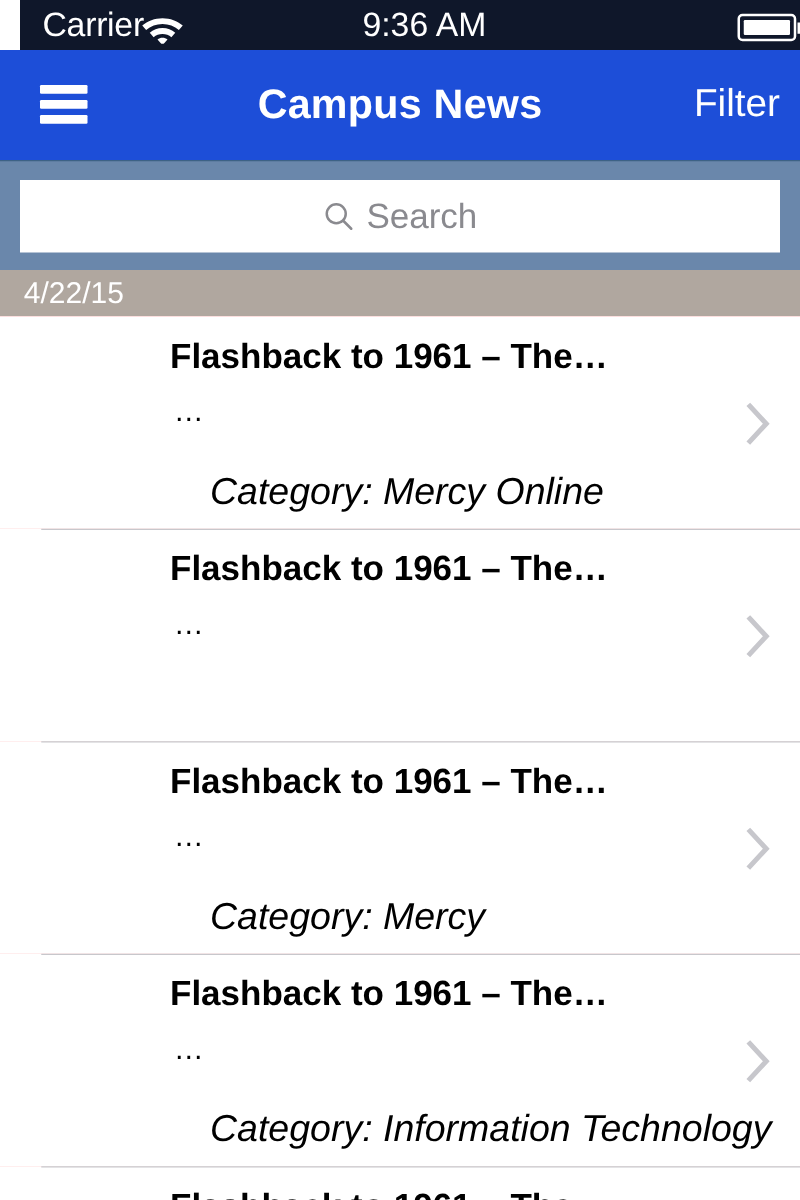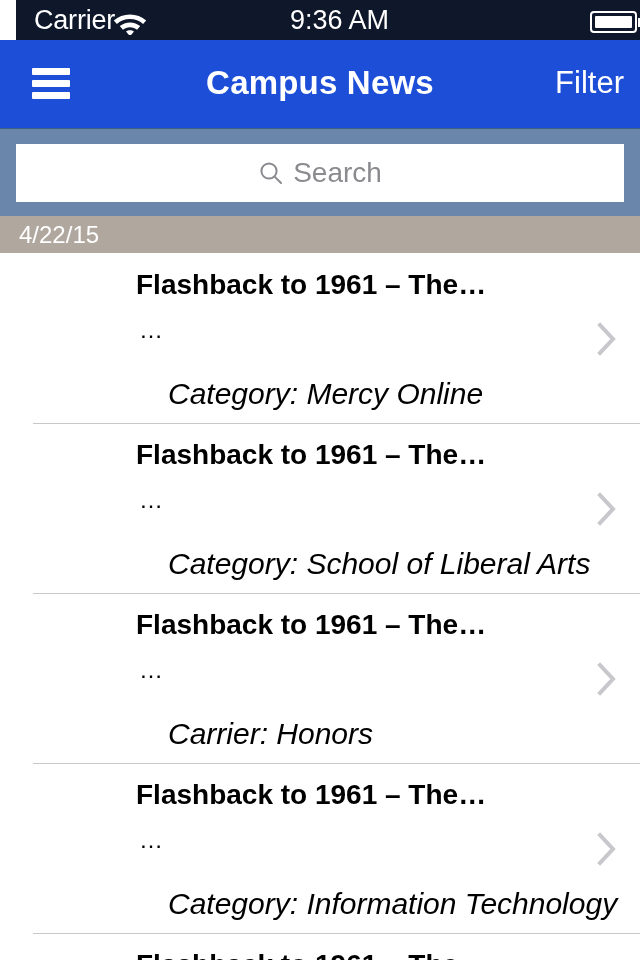--- a/index.html
+++ b/index.html
@@ -304,32 +304,31 @@
       <span class="news-chevron">
         <svg viewBox="0 0 22 36" width="22" height="36" aria-hidden="true">
           <polyline points="4,4 17,18 4,32" fill="none" stroke="#c7c7cc" stroke-width="4" stroke-linecap="square" stroke-linejoin="miter"></polyline>
         </svg>
       </span>
     </div>
 
     <div class="news-row">
       <div class="news-title">Flashback to 1961 – The…</div>
       <div class="news-snippet">…</div>
-      <div class="news-category">Category: School of Liberal Arts</div>
       <span class="news-chevron">
         <svg viewBox="0 0 22 36" width="22" height="36" aria-hidden="true">
           <polyline points="4,4 17,18 4,32" fill="none" stroke="#c7c7cc" stroke-width="4" stroke-linecap="square" stroke-linejoin="miter"></polyline>
         </svg>
       </span>
     </div>
 
     <div class="news-row">
       <div class="news-title">Flashback to 1961 – The…</div>
       <div class="news-snippet">…</div>
-      <div class="news-category">Carrier: Honors</div>
+      <div class="news-category">Category: Mercy</div>
       <span class="news-chevron">
         <svg viewBox="0 0 22 36" width="22" height="36" aria-hidden="true">
           <polyline points="4,4 17,18 4,32" fill="none" stroke="#c7c7cc" stroke-width="4" stroke-linecap="square" stroke-linejoin="miter"></polyline>
         </svg>
       </span>
     </div>
 
     <div class="news-row">
       <div class="news-title">Flashback to 1961 – The…</div>
       <div class="news-snippet">…</div>

